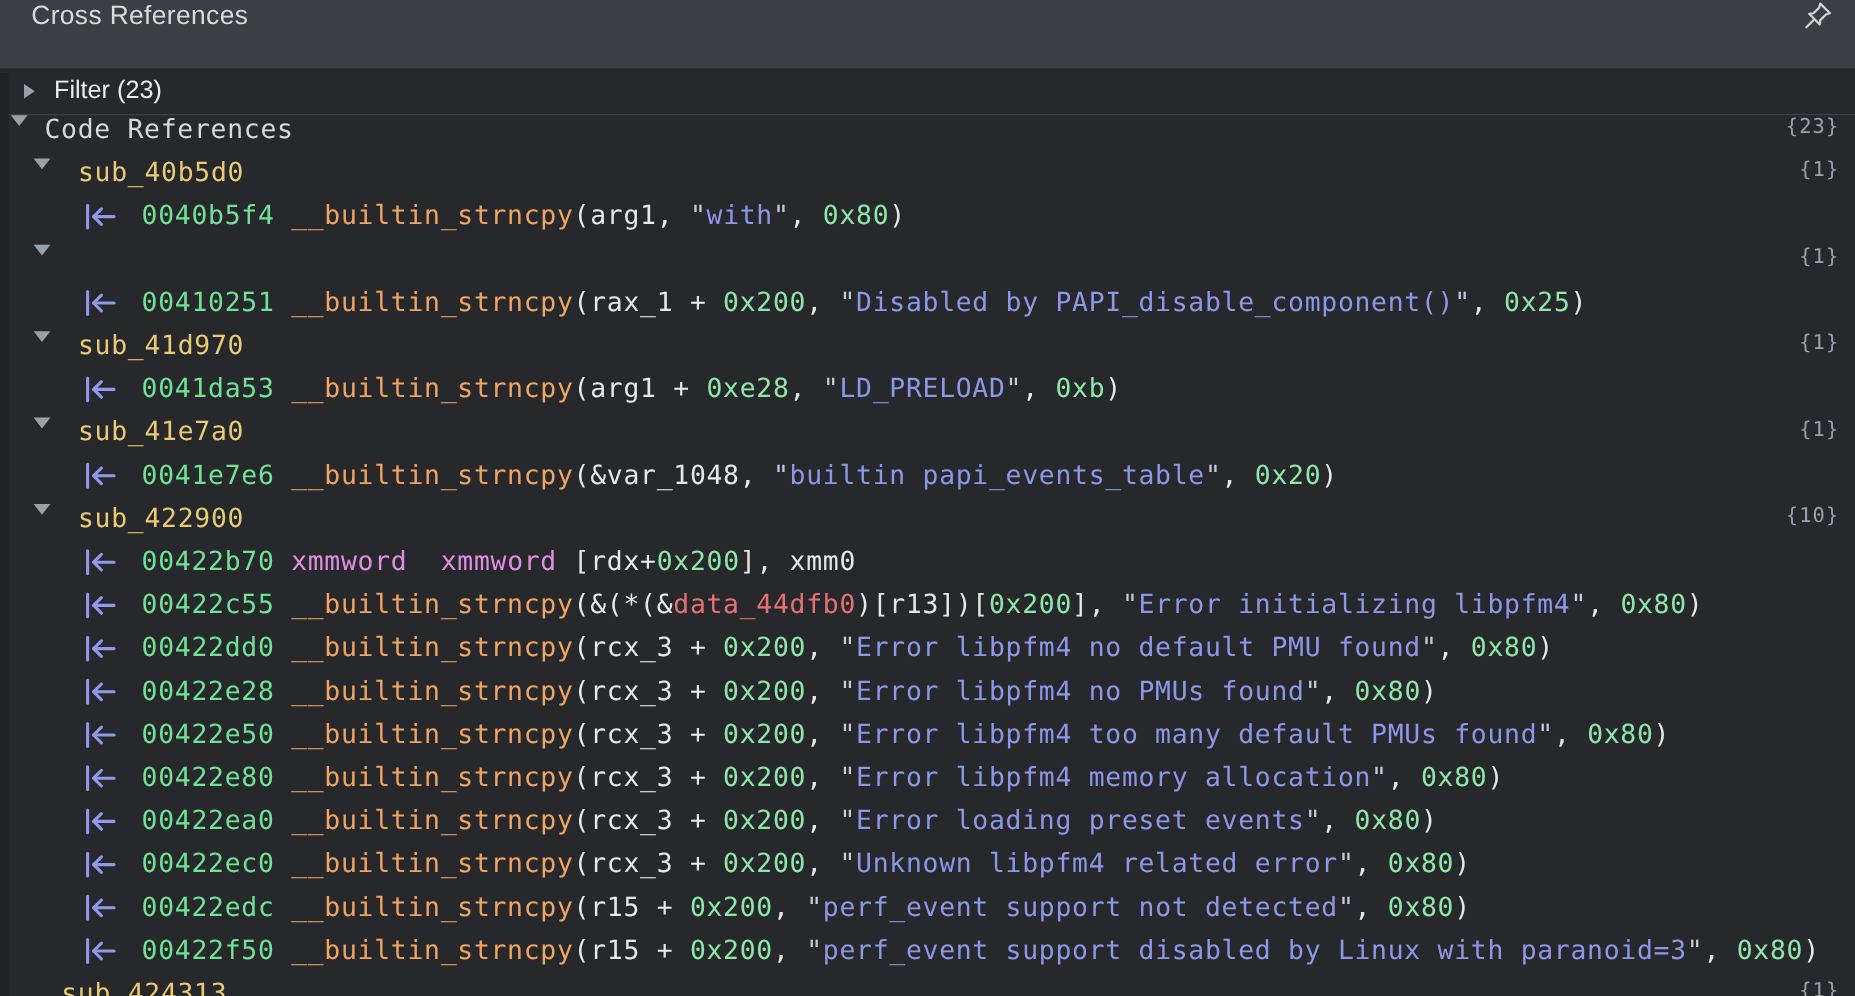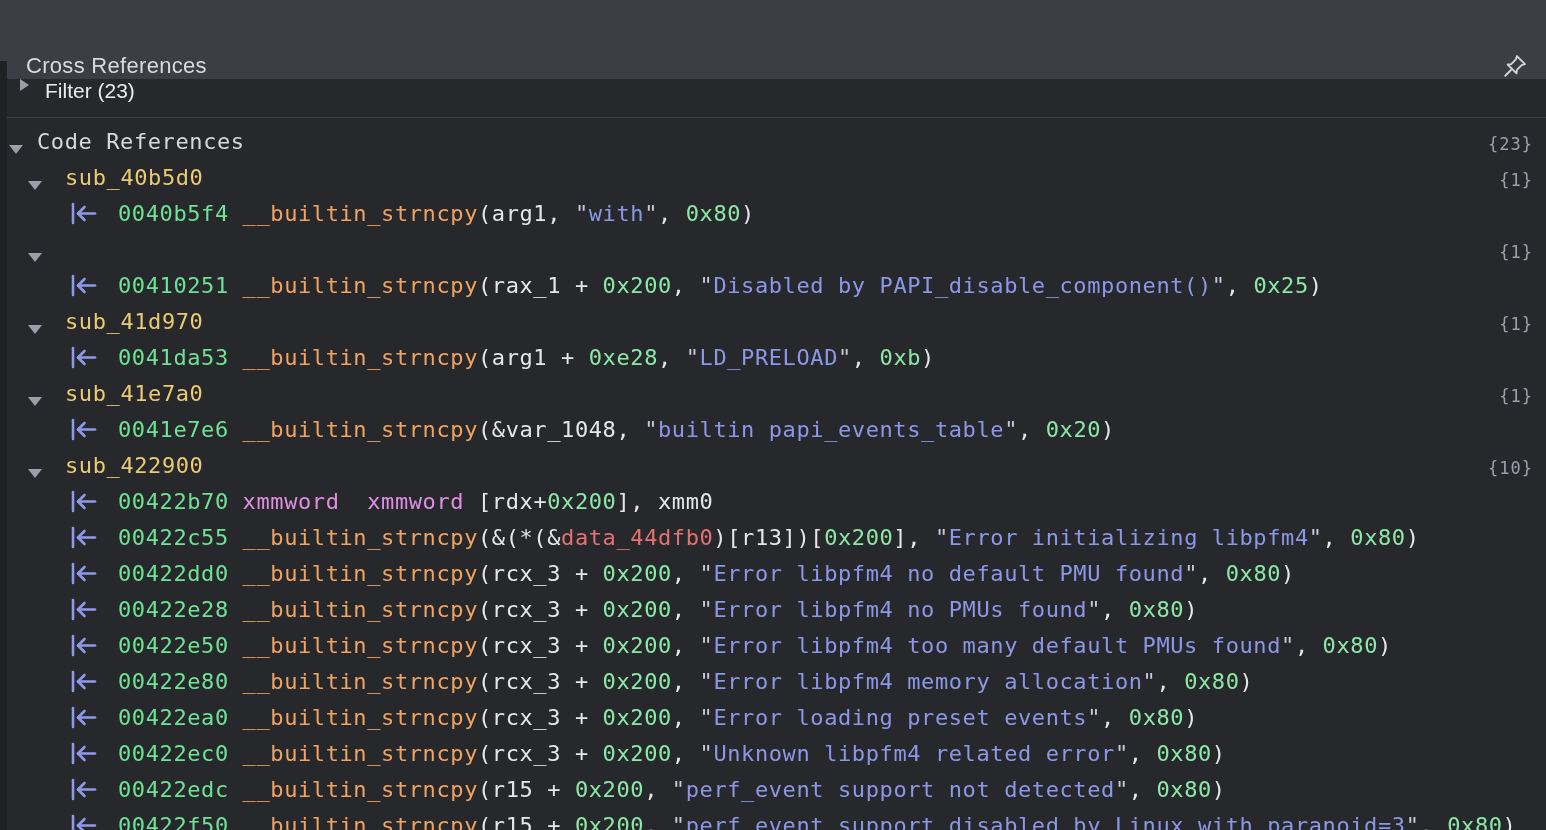--- a/index.html
+++ b/index.html
@@ -8,35 +8,35 @@
     --count:#9aa0ac; --triangle:#9aa0a8;
     --symbol:#e9cb72; --named-symbol:#ef9ed9; --mnemonic:#e18ee2;
     --address:#6ee394; --number:#8ce8a6; --builtin:#f0a460;
     --string:#8d97e8; --quote:#c9cbdb; --plain:#e6e7e9; --data-symbol:#e57272;
     --xref-arrow:#8d9aec; --pin-icon:#d4d4d6;
   }
   *{box-sizing:border-box;margin:0;padding:0}
   html,body{width:1546px;height:830px;overflow:hidden}
   body{background:var(--panel-bg);font-family:"Liberation Sans",sans-serif;position:relative}
 
-  .titlebar{height:79px;background:var(--titlebar-bg);display:flex;align-items:flex-end;
+  .titlebar{height:57px;background:var(--titlebar-bg);display:flex;align-items:flex-start;
     padding:0 18px 0 26px}
   .title{font-size:22px;color:var(--title-text);letter-spacing:.3px}
   .pin-wrap{margin-left:auto;display:flex;align-items:center}
   .pin-wrap svg{width:26px;height:26px;color:var(--pin-icon)}
 
   .edge{position:absolute;left:0;top:61px;width:7px;bottom:0;background:var(--edge)}
 
-  .filter-row{height:39px;display:flex;padding-left:20px;
+  .filter-row{height:39px;display:flex;align-items:center;padding-left:20px;
     border-bottom:1px solid var(--separator)}
   .filter-label{font-size:21px;color:var(--filter-text);margin-left:16px}
 
   .tree{font-family:"DejaVu Sans Mono",monospace;font-size:22px;letter-spacing:.6px;
     color:var(--tree-text)}
-  .row{height:36px;display:flex;align-items:flex-end;white-space:pre}
+  .row{height:36px;display:flex;align-items:flex-start;white-space:pre}
   .section-row{padding-left:9px}
   .section-label{margin-left:14px;color:var(--tree-text)}
   .fn-row{padding-left:28px}
   .fn-name{margin-left:23px}
   .ref-row{padding-left:66px}
   .count{margin-left:auto;padding-right:13px;color:var(--count);font-size:17px;letter-spacing:1px}
 
   .tri-down{width:0;height:0;border-left:7px solid transparent;border-right:7px solid transparent;
     border-top:9px solid var(--triangle);display:inline-block;flex:0 0 auto}
   .tri-right{width:0;height:0;border-top:6px solid transparent;border-bottom:6px solid transparent;

